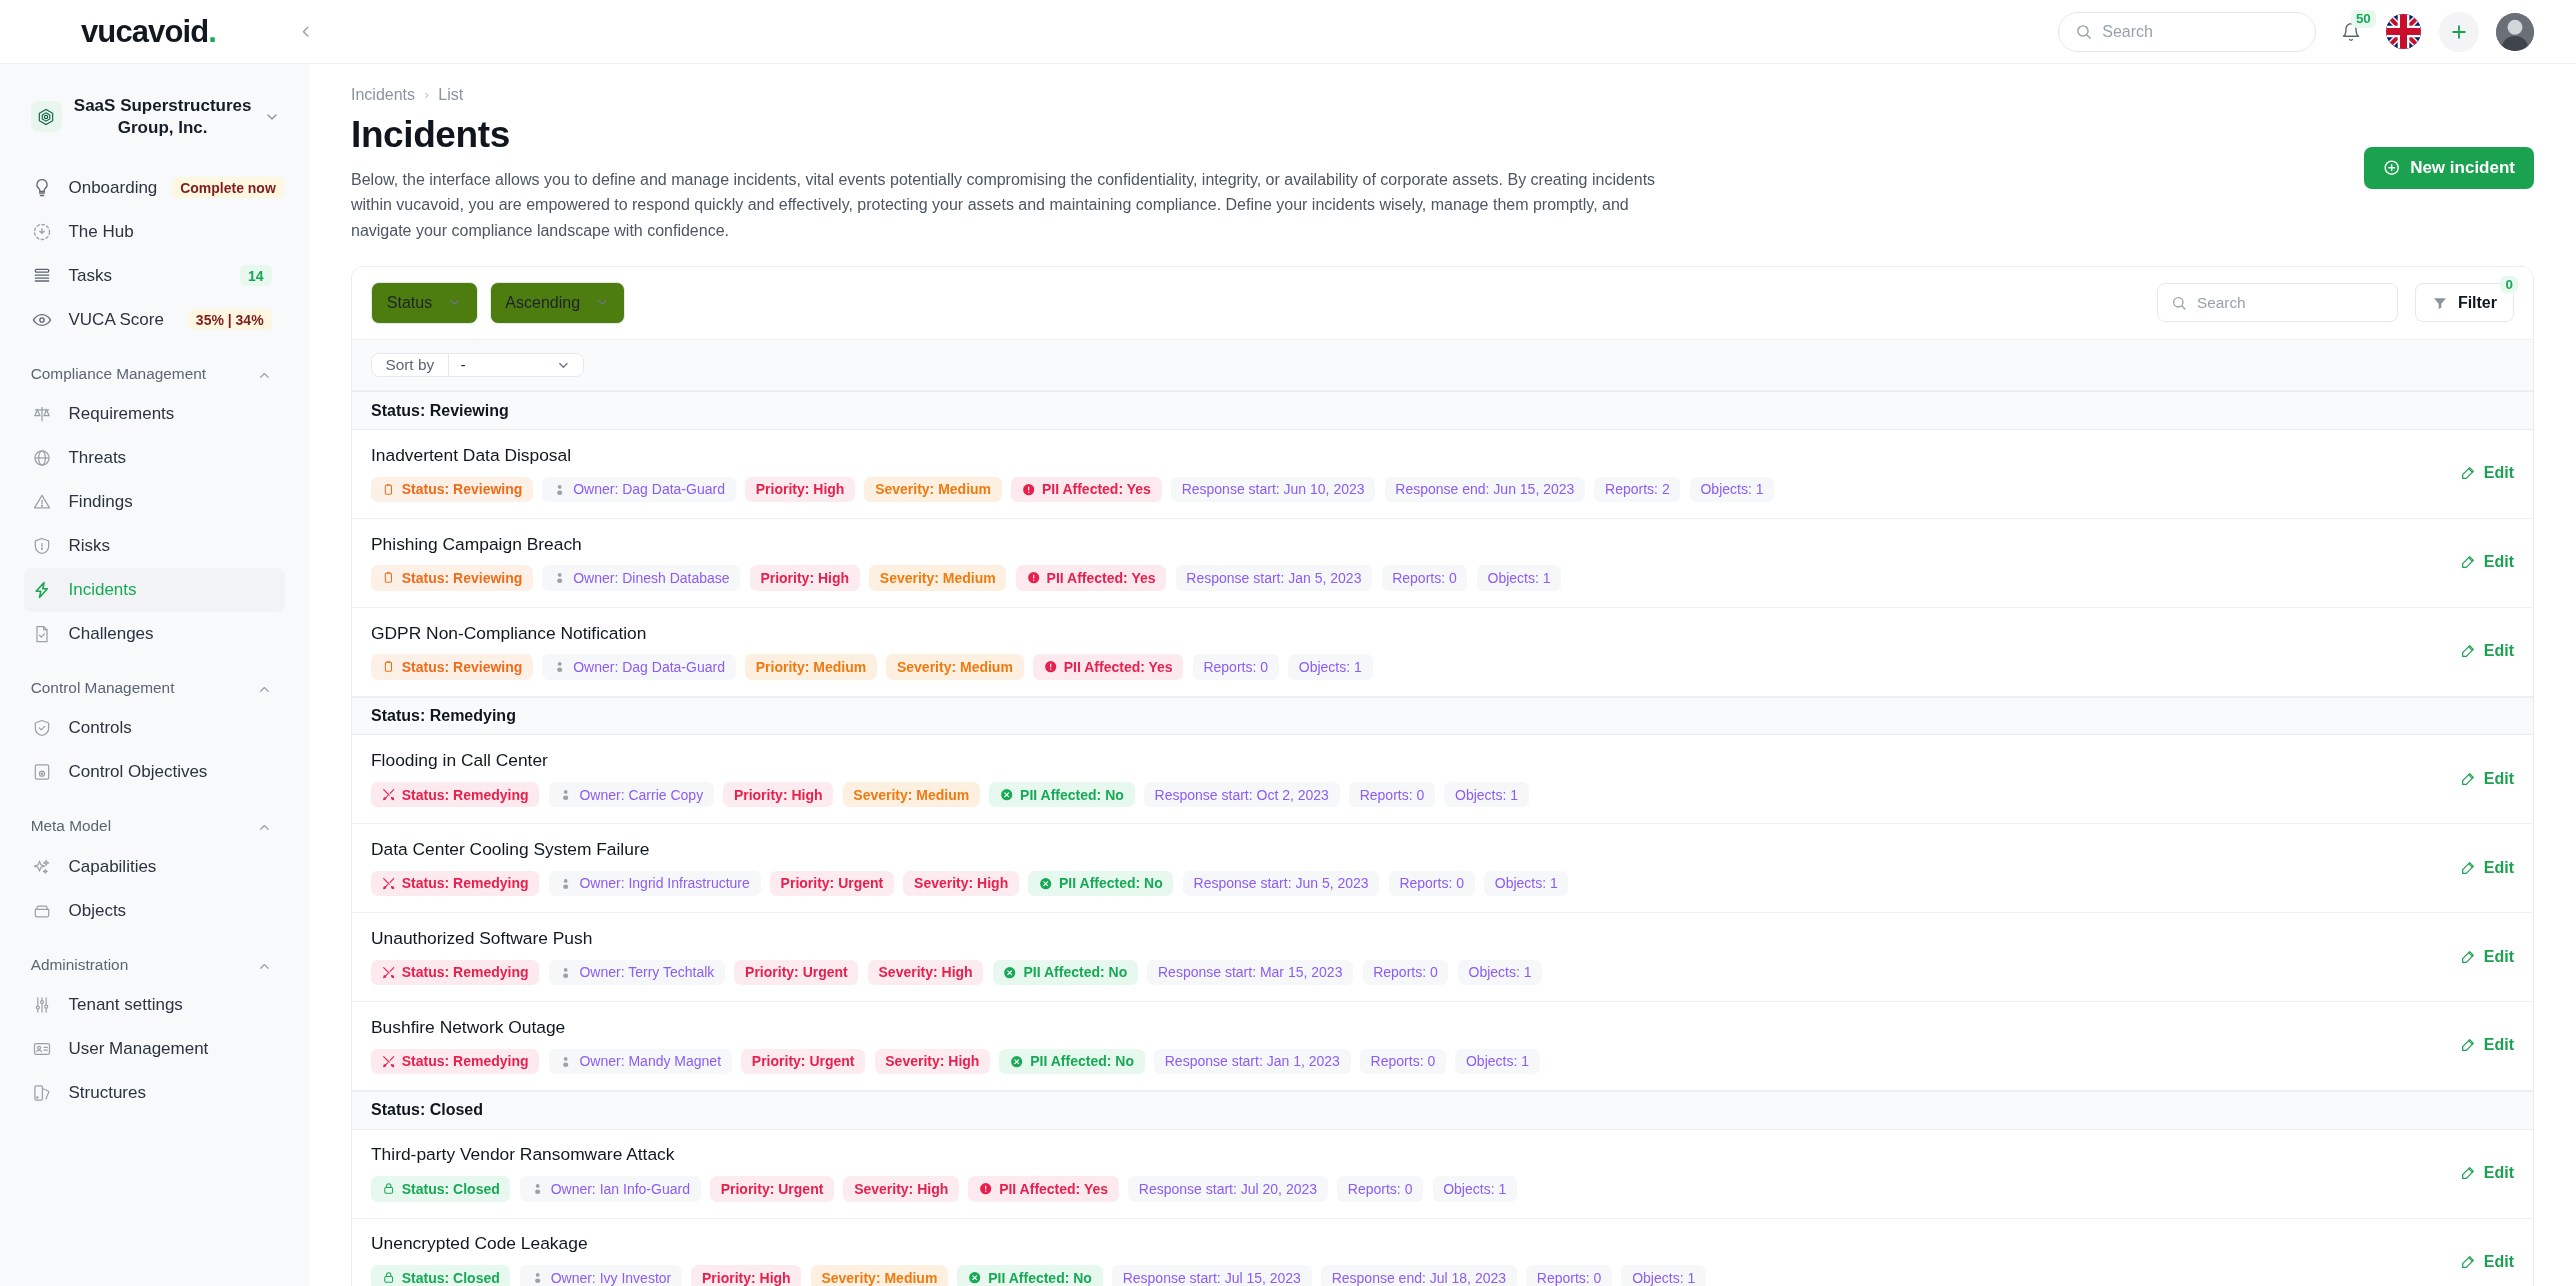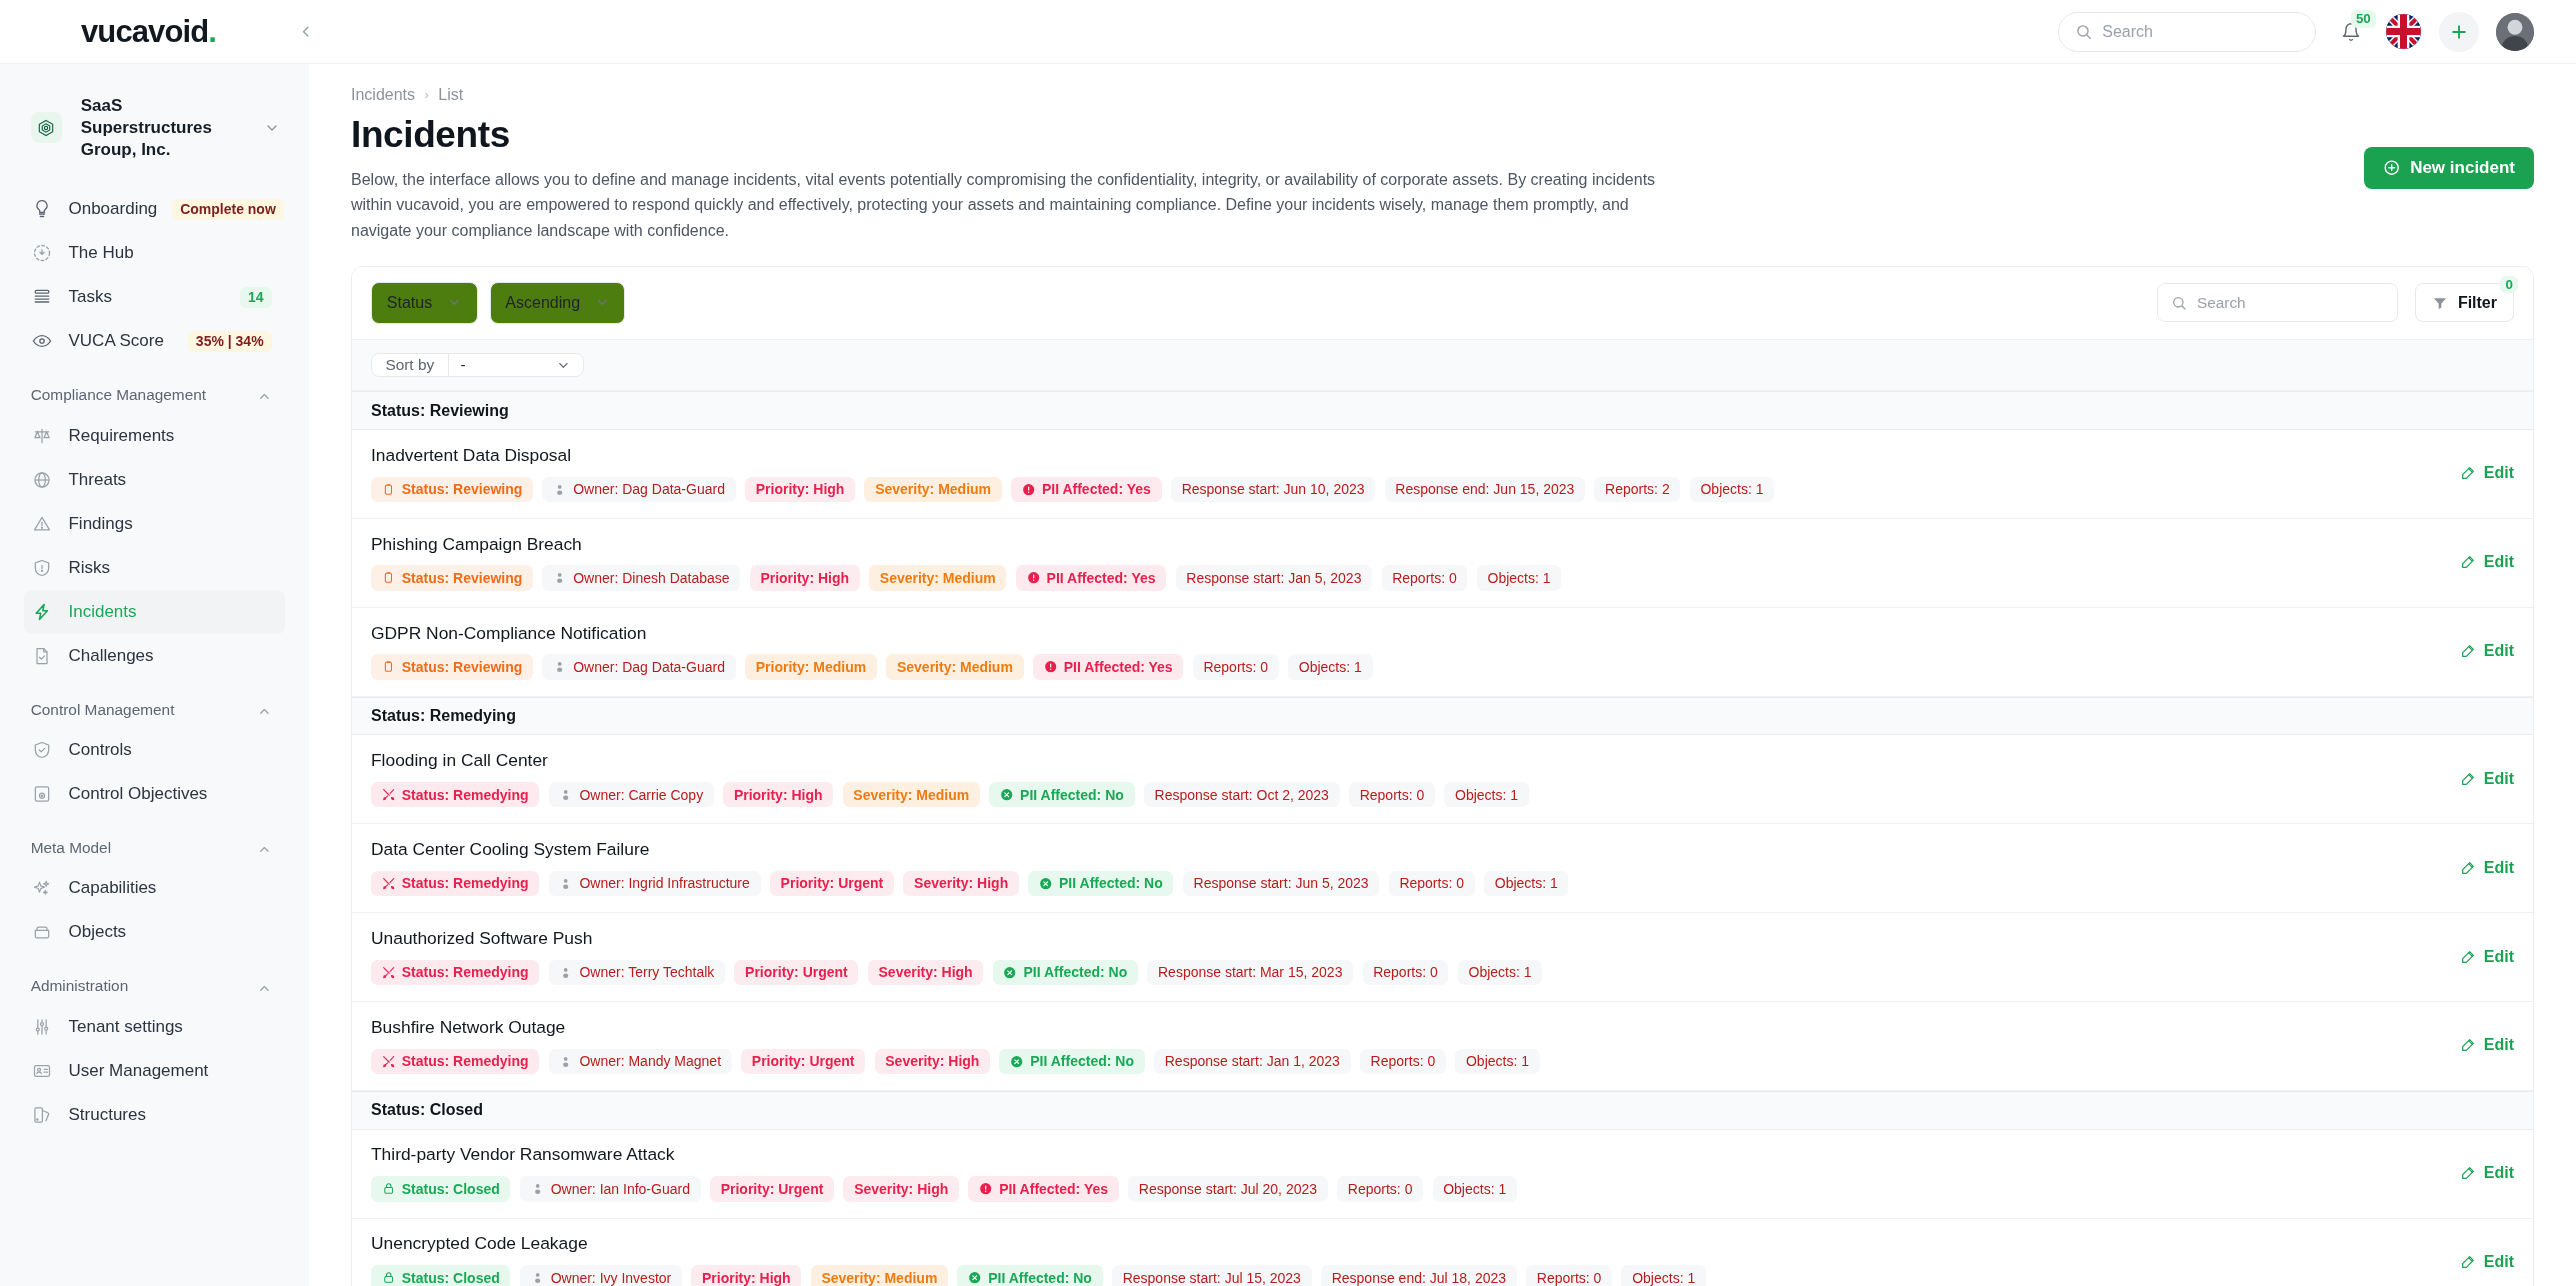--- a/index.html
+++ b/index.html
@@ -66,21 +66,21 @@
   
   .shell { flex: 1; display: flex; min-height: 0; }
 
   
   .sidebar {
     width: 309px; min-width: 309px; background: #f8f9fb;
     padding: 0 24px; overflow: hidden;
     display: flex; flex-direction: column;
   }
   .org {
-    display: flex; align-items: center; gap: 19px; padding: 31px 5.4px 27px 6.7px; cursor: pointer;
+    display: flex; align-items: center; gap: 9px; padding: 31px 5.4px 27px 6.7px; cursor: pointer; text-align: center;
   }
   .org-logo {
     width: 31px; height: 31px; border-radius: 8px; background: #e9f6ee; flex: none;
     display: flex; align-items: center; justify-content: center;
   }
   .org-name { font-size: 17px; font-weight: 600; color: #151d27; line-height: 1.28; flex: 1; }
   .nav-item {
     display: flex; align-items: center; gap: 14.8px; height: 44px;
     padding: 0 13.4px 0 6.7px; border-radius: 8px; cursor: pointer;
   }
@@ -162,21 +162,21 @@
     display: flex; align-items: center; justify-content: space-between;
     padding: 14.8px 19px 16px 19px; border-bottom: 0.7px solid #eef0f2; gap: 20px;
   }
   .row-main { flex: 1; min-width: 0; }
   .row-title { font-size: 17.4px; color: #111820; margin-bottom: 10.7px; font-weight: 400; }
   .chips { display: flex; align-items: center; gap: 9.4px; flex-wrap: nowrap; }
   .chip {
     display: inline-flex; align-items: center; gap: 6.7px;
     border-radius: 6.7px; padding: 4.7px 10.7px; font-size: 14px; white-space: nowrap;
   }
-  .chip.neutral { background: #f6f7f9; color: #b91c1c; }
+  .chip.neutral { background: #f6f7f9; color: #8b5cf6; }
   .chip.orange  { background: #fdf0e6; color: #ef6c19; font-weight: 700; }
   .chip.pink    { background: #fdecef; color: #e8204e; font-weight: 700; }
   .chip.rose    { background: #fdeaee; color: #e8204e; font-weight: 700; }
   .chip.greenb  { background: #e7f8ee; color: #18a957; font-weight: 700; }
   .chip.amberb  { background: #fdf0e0; color: #ef7a10; font-weight: 700; }
   .chip.pii-yes { background: #fdeaef; color: #e8204e; font-weight: 700; }
   .chip.pii-no  { background: #e7f8ee; color: #18a957; font-weight: 700; }
   .edit-btn {
     display: inline-flex; align-items: center; gap: 8px; color: #1ba250;
     font-size: 16px; font-weight: 700; cursor: pointer; white-space: nowrap; flex: none;

